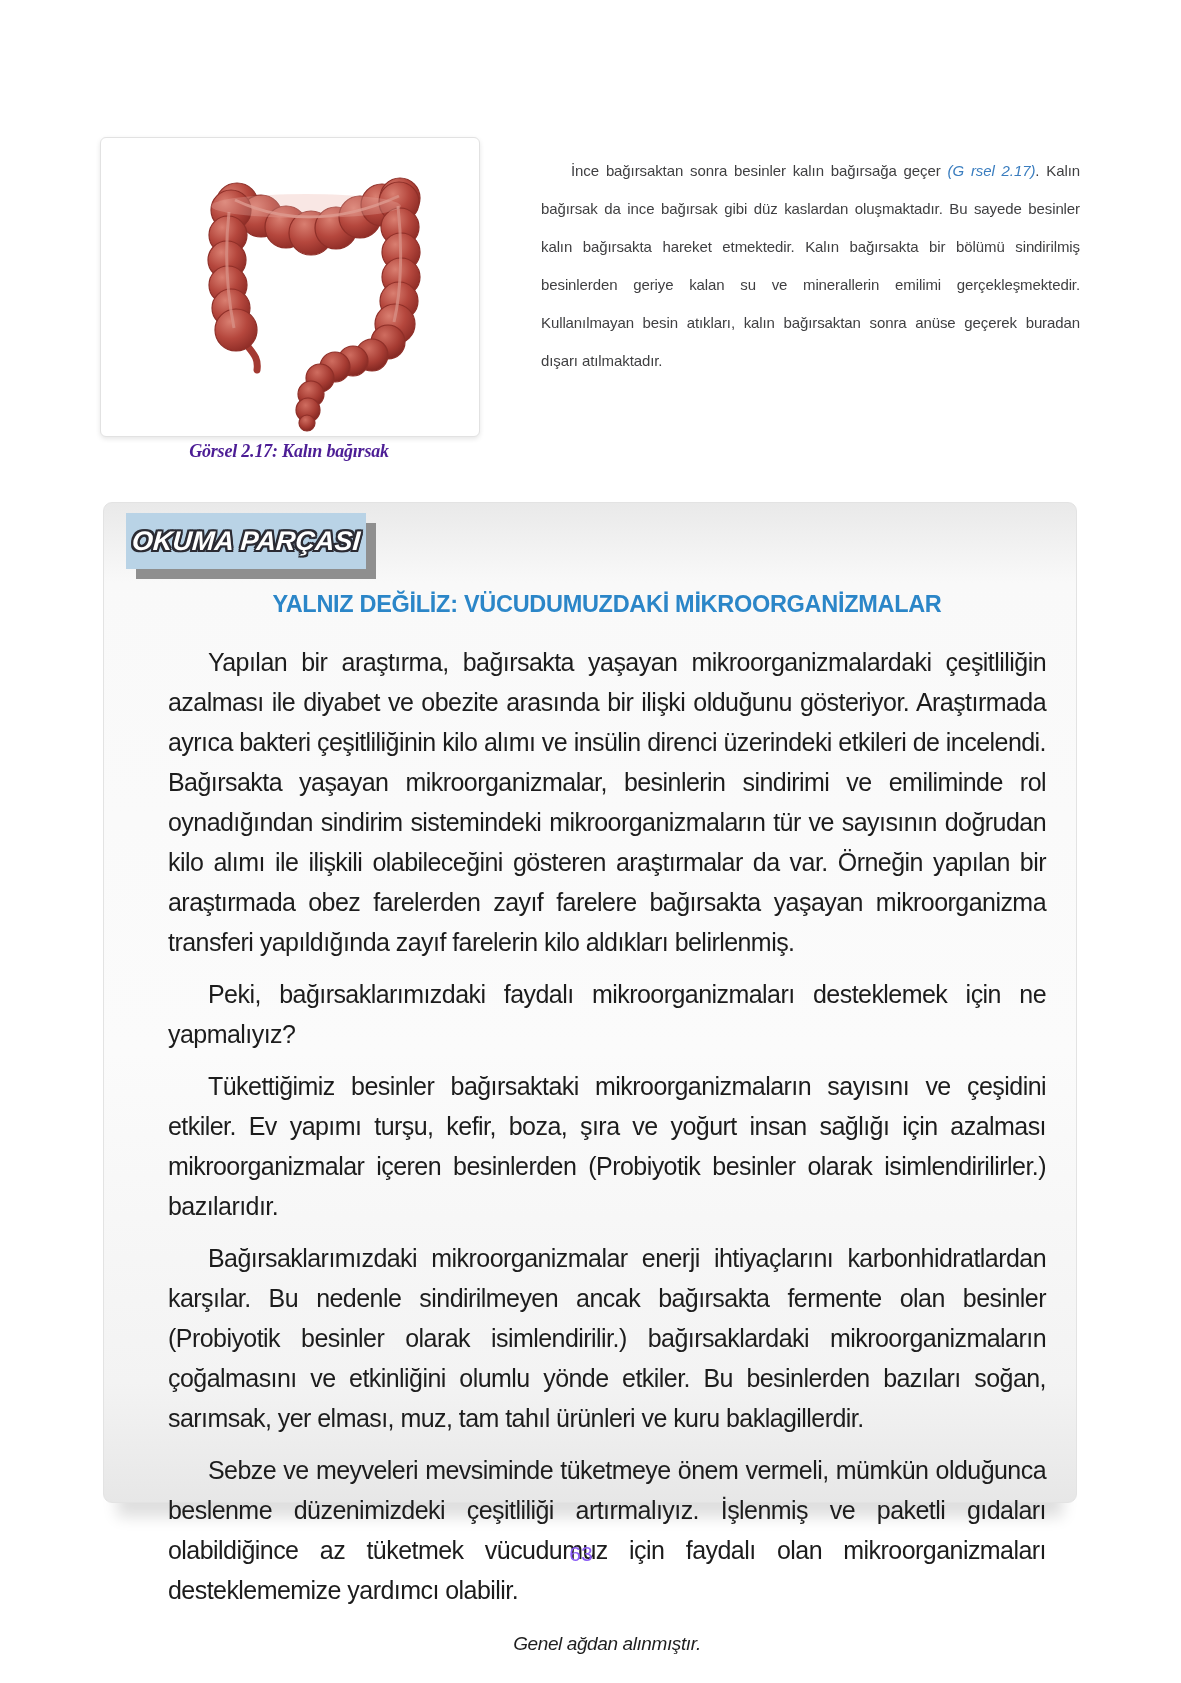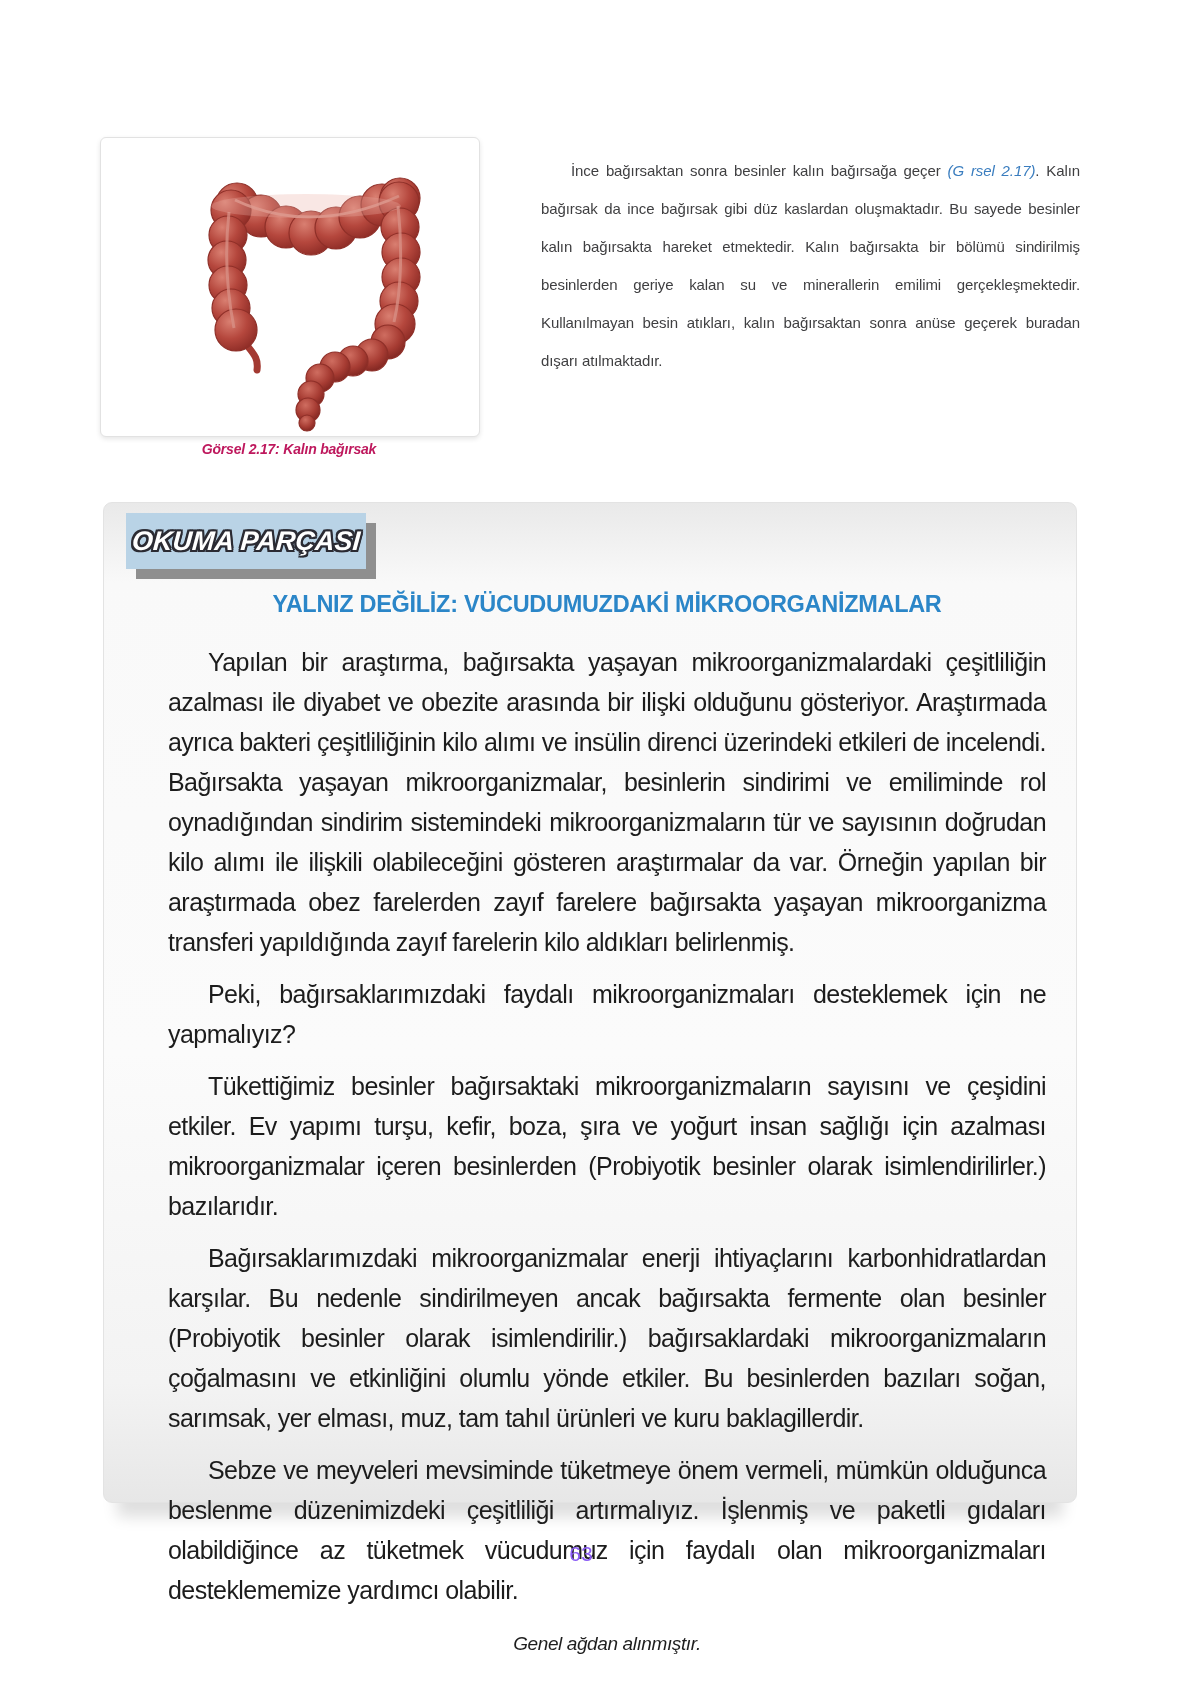--- a/index.html
+++ b/index.html
@@ -10,22 +10,22 @@
   }
   
   .figure-box{
     position:absolute;left:100px;top:137px;width:378px;height:298px;
     background:#ffffff;border:1px solid #e2e2e2;border-radius:6px;
     box-shadow:0 2px 5px rgba(0,0,0,.10);
     overflow:hidden;
   }
   .figure-caption{
     position:absolute;left:100px;top:441px;width:378px;
-    text-align:center;font-size:14px;font-style:italic;font-weight:bold;
-    color:#be185d;letter-spacing:-0.2px;
+    text-align:center;font-size:18px;font-style:italic;font-weight:bold;
+    color:#4c1d95;letter-spacing:-0.2px;font-family:Liberation Serif, serif;
   }
   
   .intro{
     position:absolute;left:541px;top:152px;width:539px;
     font-size:15px;line-height:38px;color:#3f3f41;
     text-align:justify;text-indent:30px;letter-spacing:-0.1px;
   }
   .intro .fig-ref{color:#3a7dbf;font-style:italic;}
   
   .reading-box{

